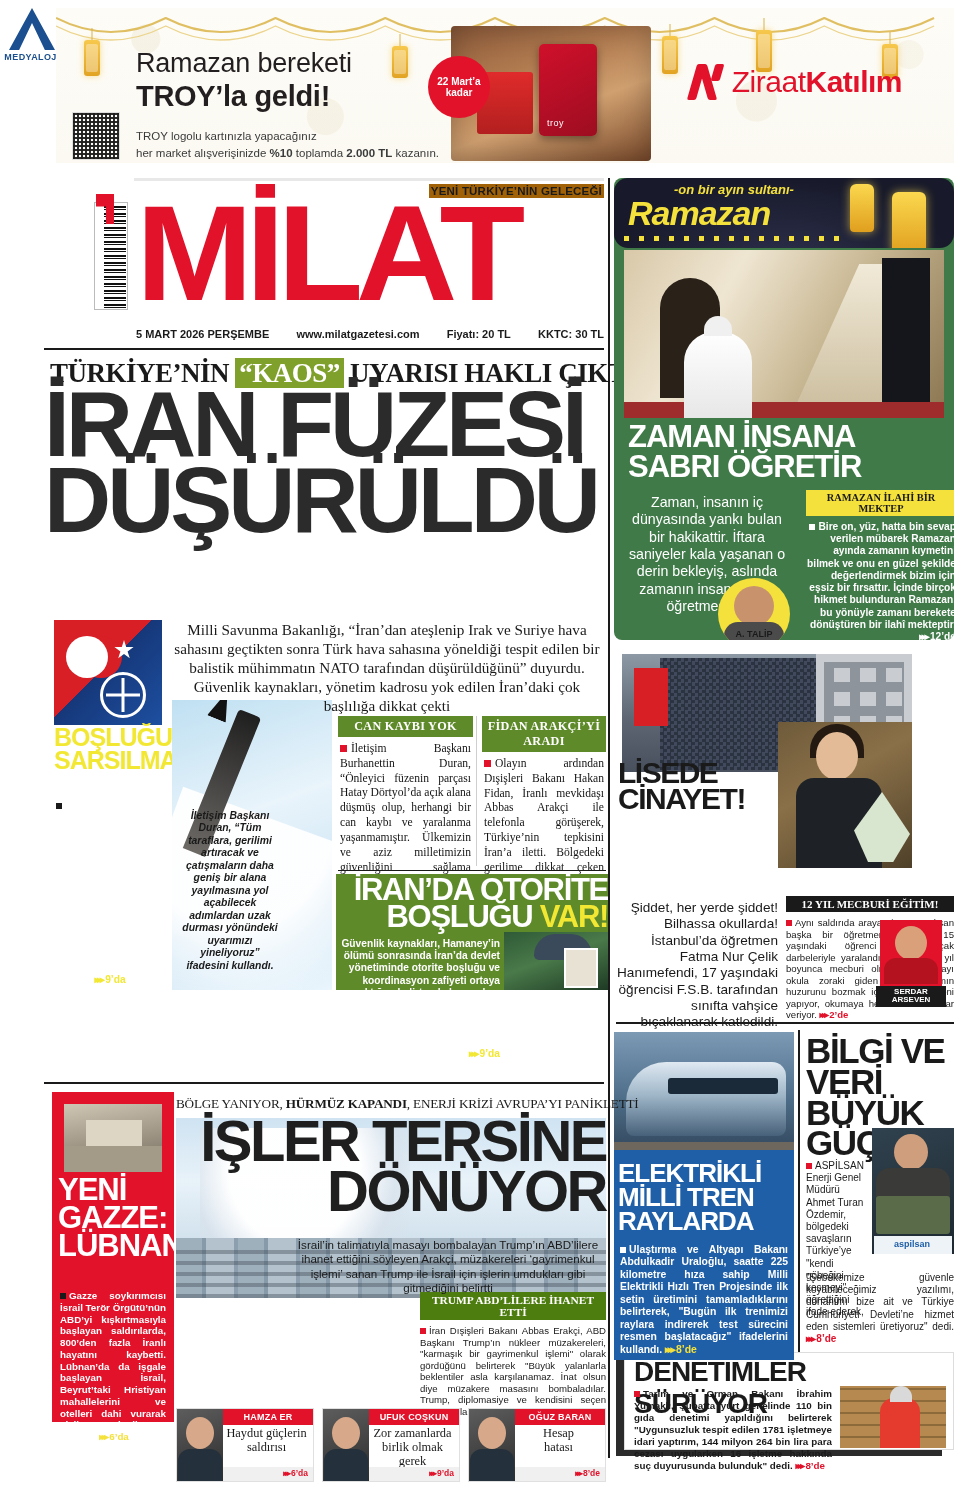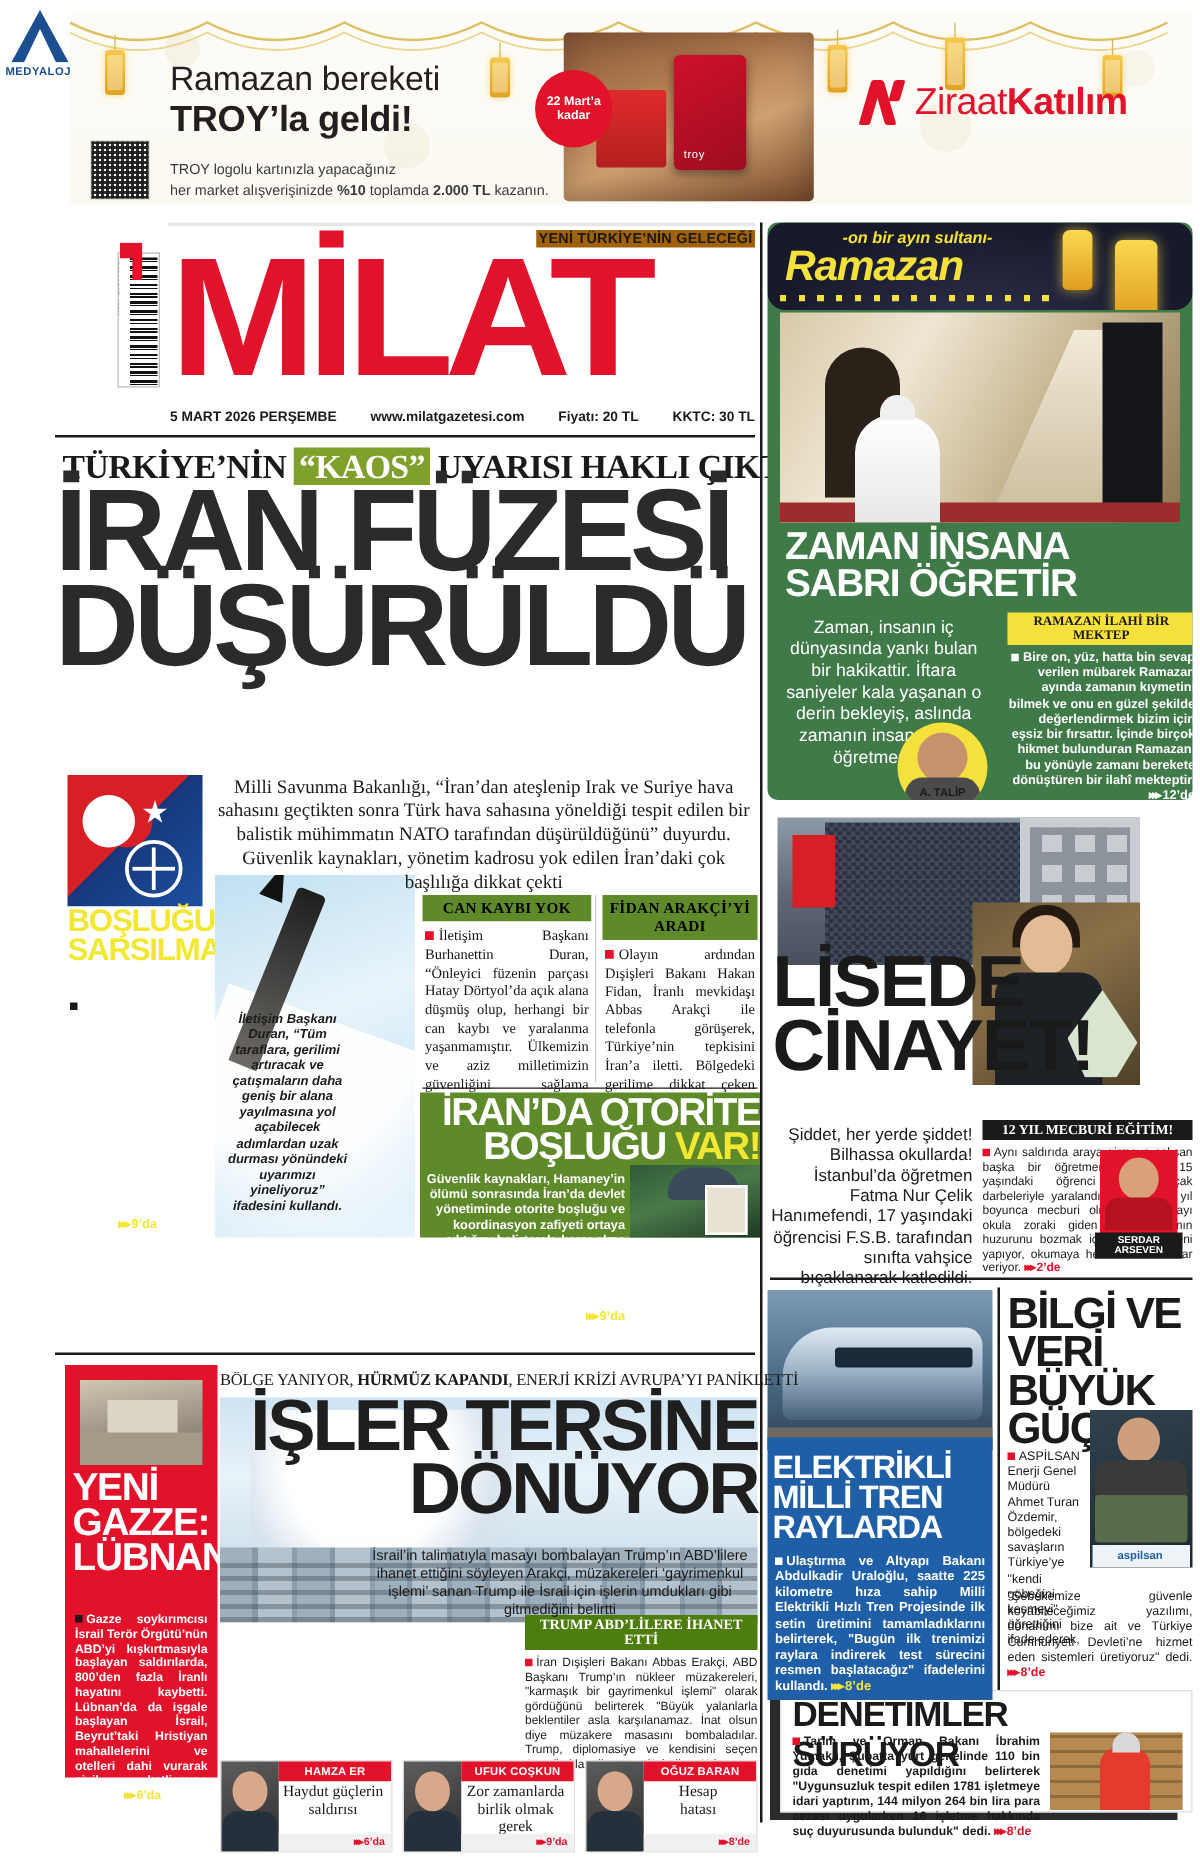--- a/index.html
+++ b/index.html
@@ -230,21 +230,21 @@
   }
   .quote-italic {
     position:absolute; left:178px; top:810px; width:104px;
     font-style:italic; font-weight:700; font-size:10.4px; line-height:1.2;
     color:#1a1a1a; text-align:center;
   }
 
   
   .subbox { position:absolute; top:716px; }
   .subbox .hd {
-    background:#5e8a2a; color:#000000; font-family:"Liberation Serif", serif;
+    background:#5e8a2a; color:#ffffff; font-family:"Liberation Serif", serif;
     font-size:12.2px; font-weight:700; text-align:center; padding:3px 0; letter-spacing:.3px;
   }
   .subbox .bd {
     font-family:"Liberation Serif", serif; font-size:11.6px; line-height:1.28;
     color:#141414; text-align:justify; padding:5px 2px 0 2px;
   }
   .subbox .bd .rsq { display:inline-block; width:7px; height:7px; background:#e2122b; margin-right:4px; }
   #subbox-1 { left:338px; width:135px; }
   #subbox-2 { left:482px; width:124px; }
   .subbox-divider { position:absolute; left:476px; top:716px; width:1px; height:150px; background:#cfcfcf; }
@@ -375,21 +375,21 @@
     background: repeating-linear-gradient(0deg,#8e949c 0 10px,transparent 10px 24px),
                 repeating-linear-gradient(90deg,#8e949c 0 10px,transparent 10px 26px);
   }
   .lisede-photo .crowd {
     position:absolute; left:38px; top:4px; width:210px; height:112px;
     background: repeating-conic-gradient(#2c3340 0 25%, #414a5c 0 50%) 0 0/7px 7px;
   }
   .lisede-photo .tflag { position:absolute; left:12px; top:14px; width:34px; height:58px; background:#d81f26; }
   .lisede-title {
     position:absolute; left:618px; top:760px; width:250px; color:#1a1a1a;
-    font-size:58px; font-weight:700; line-height:.88; letter-spacing:-1.5px;
+    font-size:30px; font-weight:700; line-height:.88; letter-spacing:-1.5px;
   }
   .teacher-photo {
     position:absolute; left:778px; top:722px; width:134px; height:146px;
     background: linear-gradient(150deg,#6e5a3a 0%,#8a7048 40%,#4e4029 100%); overflow:hidden;
   }
   .teacher-photo .head { position:absolute; left:38px; top:10px; width:42px; height:48px; border-radius:50%; background:#e3bb97; }
   .teacher-photo .hair { position:absolute; left:32px; top:2px; width:54px; height:34px; border-radius:26px 26px 0 0; background:#241a12; }
   .teacher-photo .coat { position:absolute; left:18px; top:56px; width:86px; height:90px; background:#1e2227; border-radius:18px 18px 0 0;}
   .teacher-photo .bouquet { position:absolute; right:2px; top:70px; width:56px; height:70px; background:#d8e6cf; clip-path: polygon(50% 0,100% 60%,70% 100%,25% 100%,0 55%); }
   .lisede-lead {

